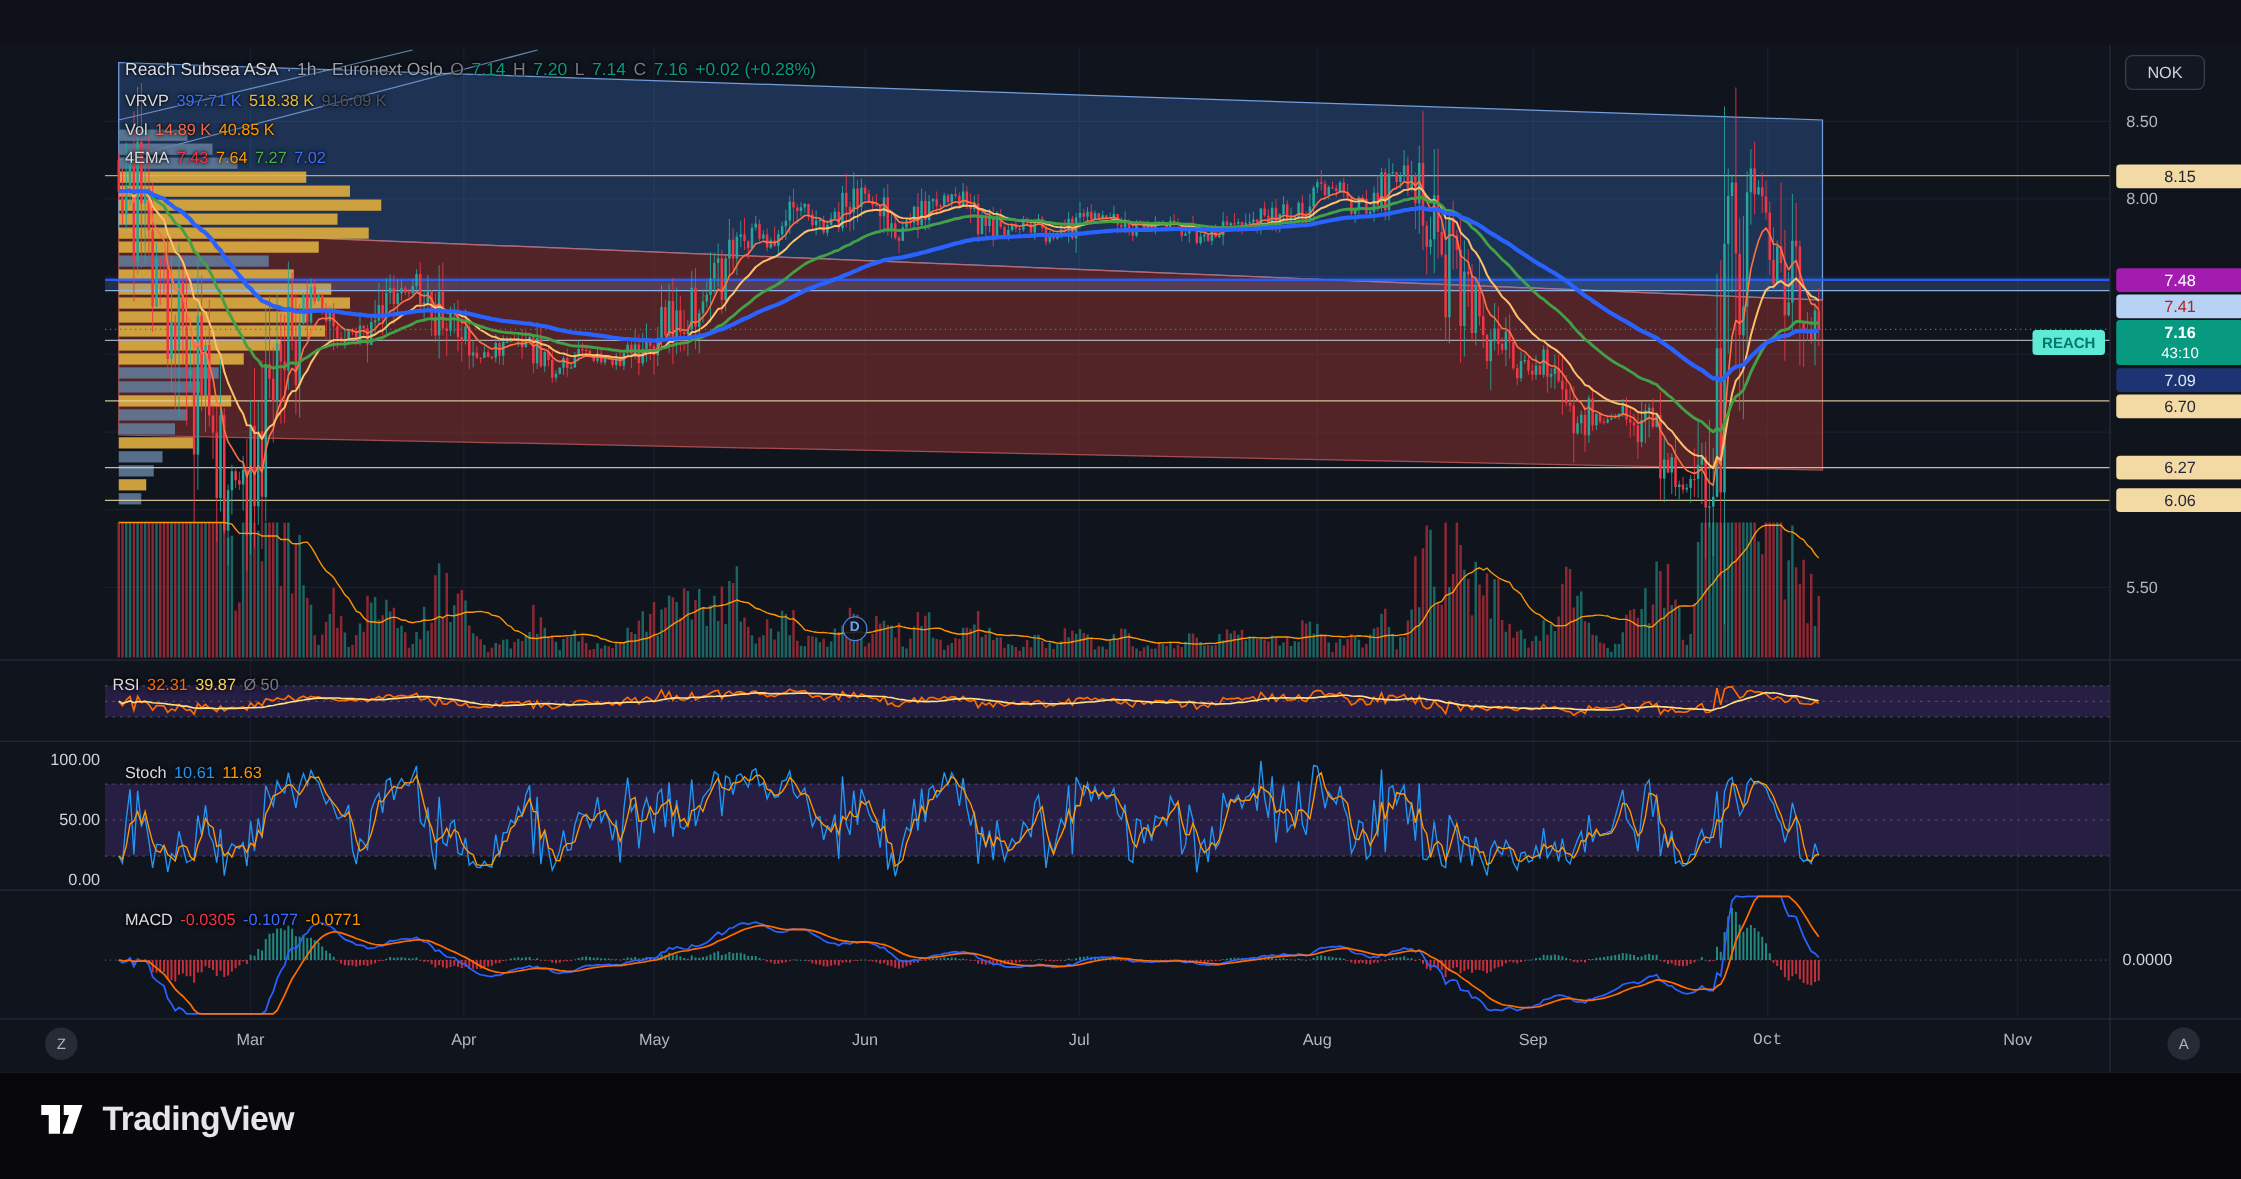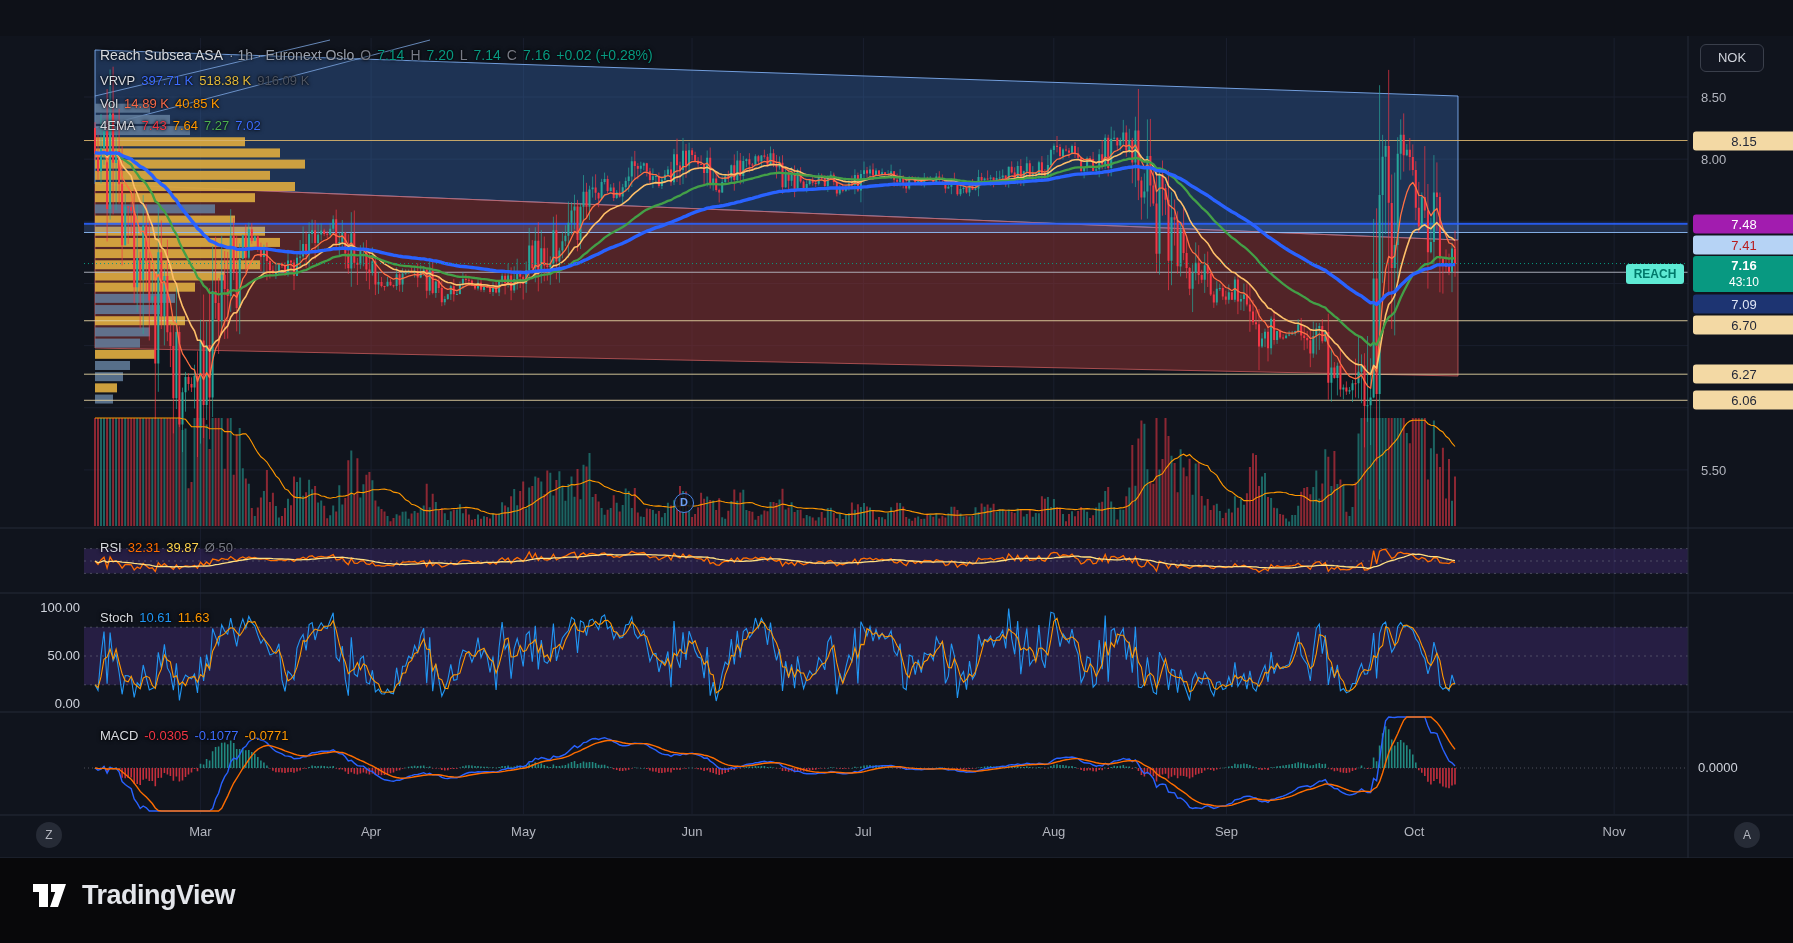--- a/index.html
+++ b/index.html
@@ -173,21 +173,21 @@
   </div>
 
   <div class="legend" style="left:100px;top:117px">
     <span class="c-white">4EMA</span>
     <span class="c-red">7.43</span>
     <span class="c-orange">7.64</span>
     <span class="c-green">7.27</span>
     <span class="c-blue">7.02</span>
   </div>
 
-  <div class="legend" style="left:100px;top:539px">
+  <div class="legend" style="left:90px;top:539px">
     <span class="c-white">RSI</span>
     <span class="c-orangedeep">32.31</span>
     <span class="c-yellow">39.87</span>
     <span class="c-gray">Ø 50</span>
   </div>
 
   <div class="legend" style="left:100px;top:609px">
     <span class="c-white">Stoch</span>
     <span class="c-skyblue">10.61</span>
     <span class="c-orange">11.63</span>
@@ -248,21 +248,21 @@
   <span class="axlabel" style="left:1698px;top:760px">0.0000</span>
 
   <div id="timeAxis">
       <span class="month" style="left: 200.4px;">Mar</span>
       <span class="month" style="left: 371.08px;">Apr</span>
       <span class="month" style="left: 523.4px;">May</span>
       <span class="month" style="left: 692.04px;">Jun</span>
       <span class="month" style="left: 863.4px;">Jul</span>
       <span class="month" style="left: 1053.8px;">Aug</span>
       <span class="month" style="left: 1226.52px;">Sep</span>
-      <span class="month" style="left: 1414.2px;">Oct</span>
+      <span class="month" style="left: 1414.2px; font-family: Liberation Mono, monospace;">Oct</span>
       <span class="month" style="left: 1614.12px;">Nov</span>
     </div>
 
   <div class="circle-btn" style="left:36px;top:822px">Z</div>
   <div class="circle-btn" style="left:1734px;top:822px">A</div>
 
   <div id="footerbar"></div>
   <div id="brand">
     <svg width="46" height="46" viewBox="0 0 46 46">
       <polygon points="7,12 22,12 22,35 13,35 13,20 7,20" fill="#ffffff"></polygon>

